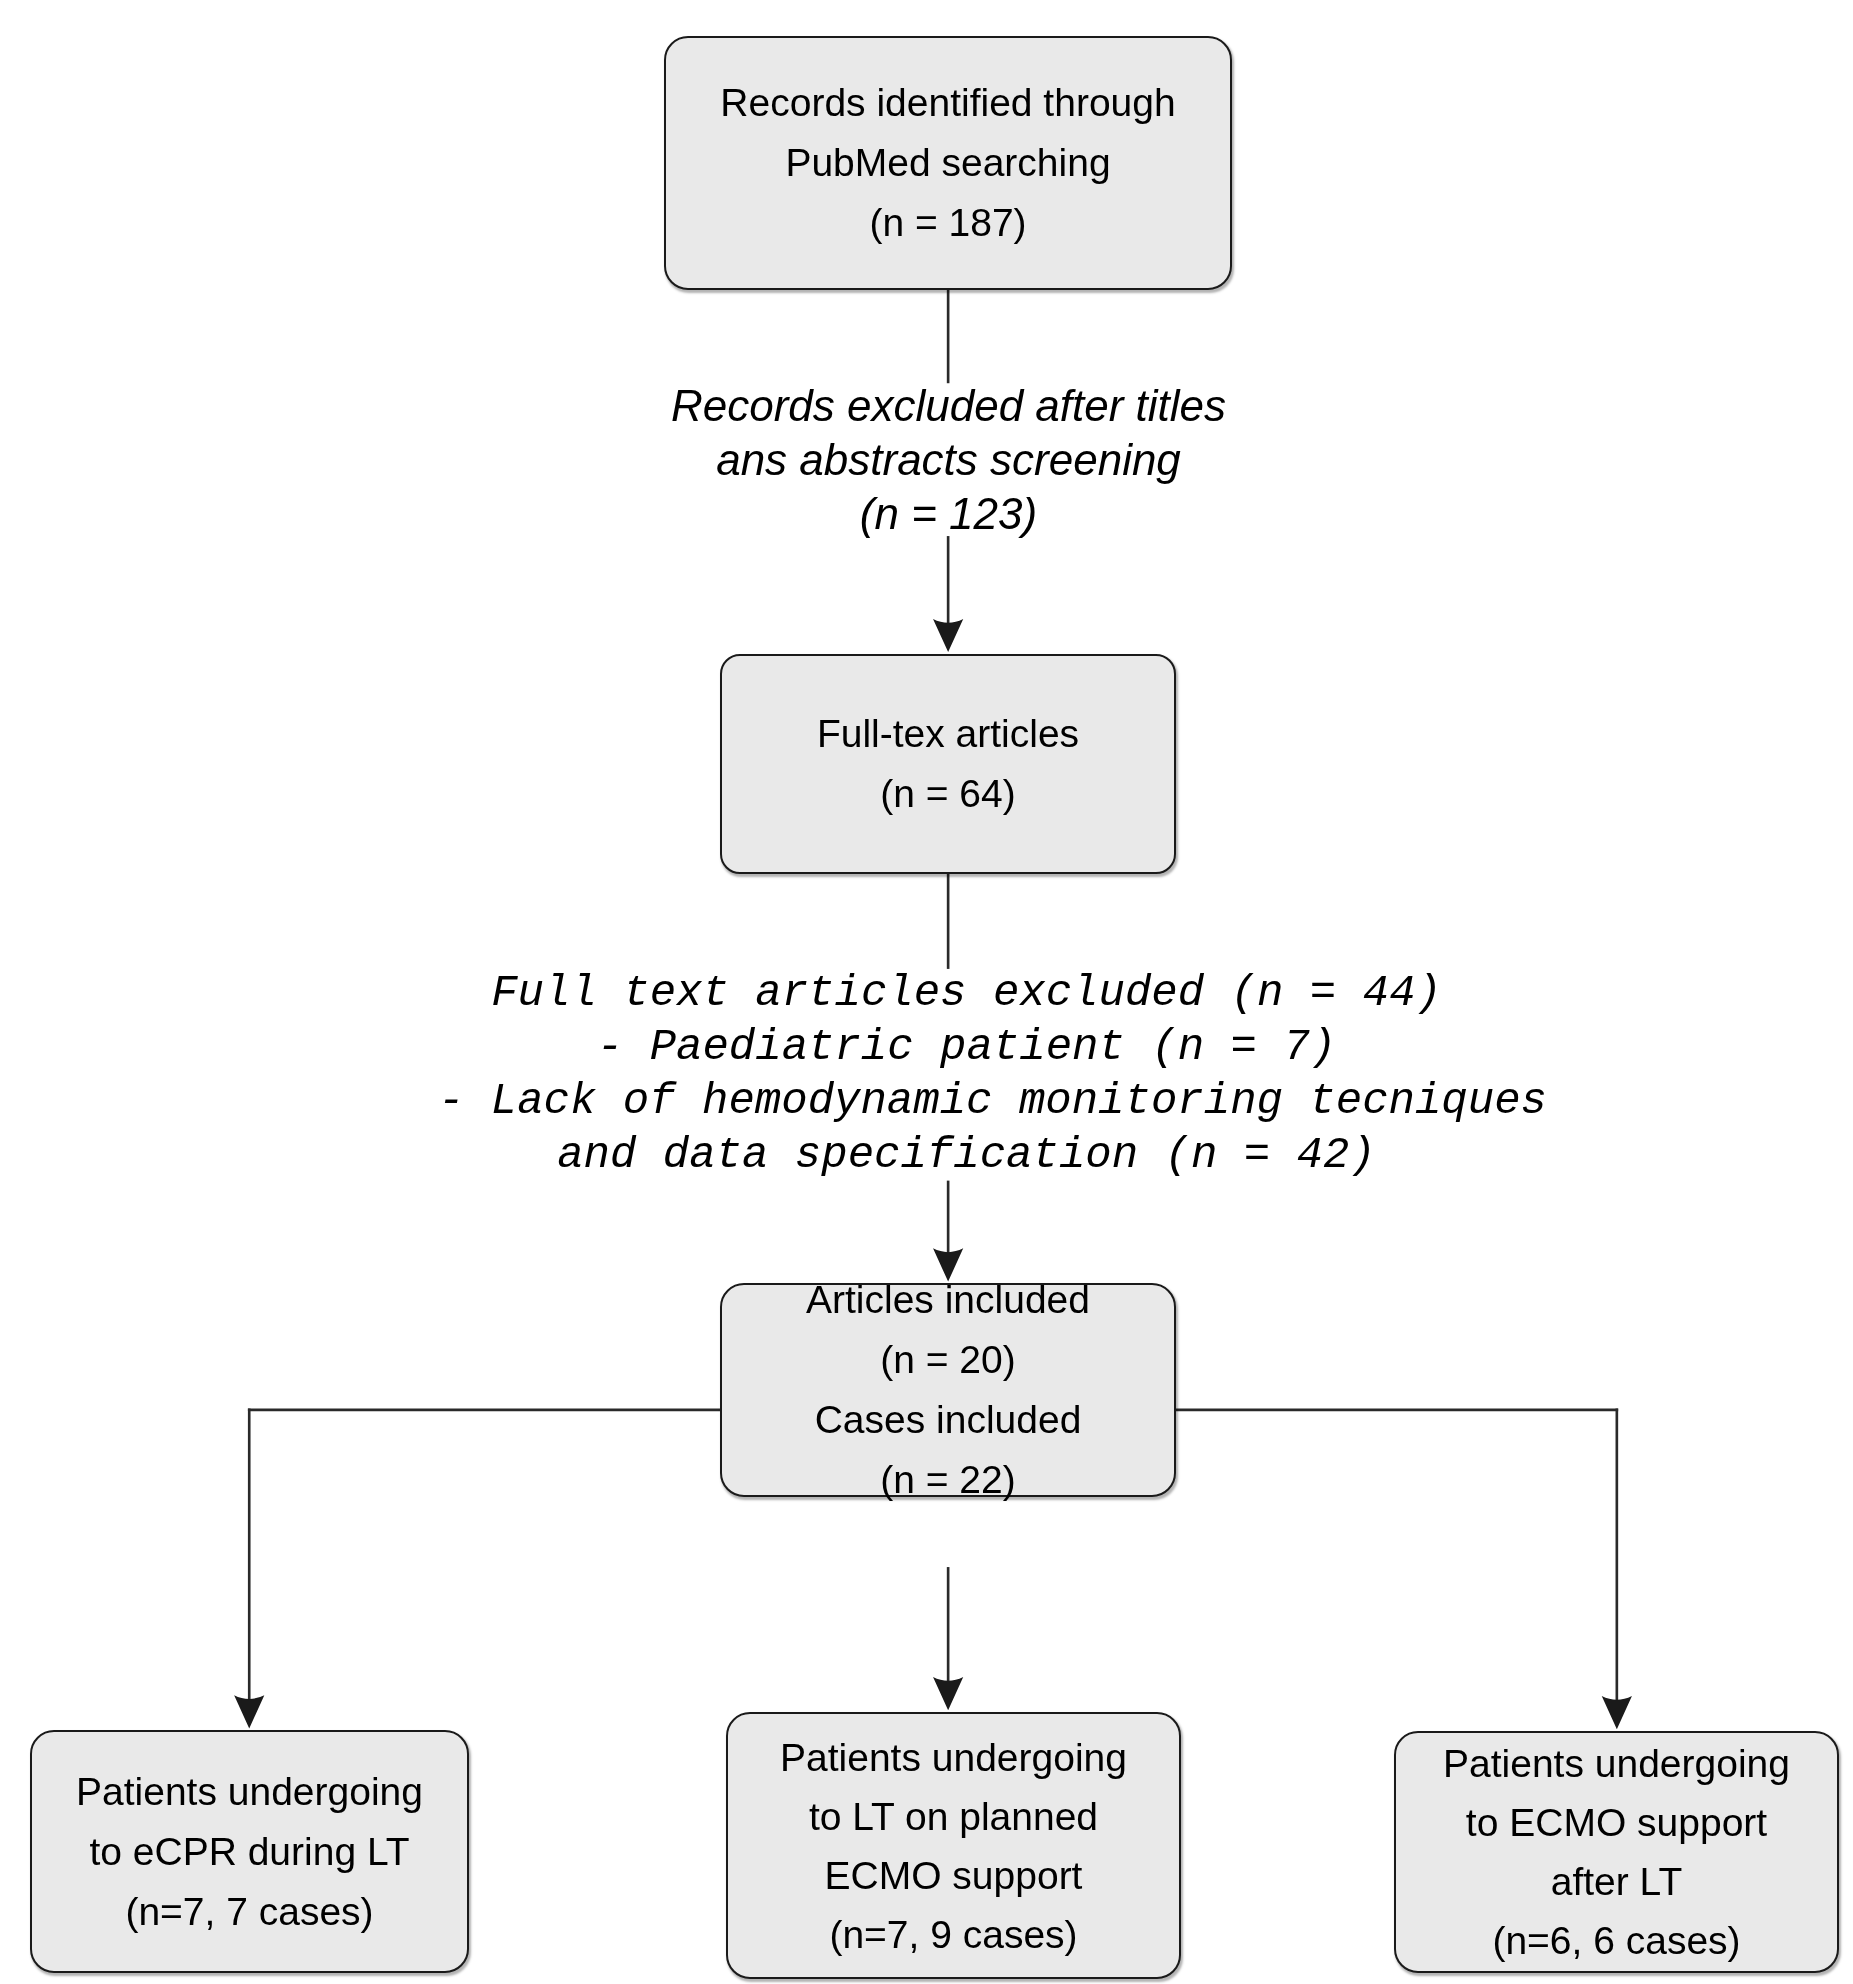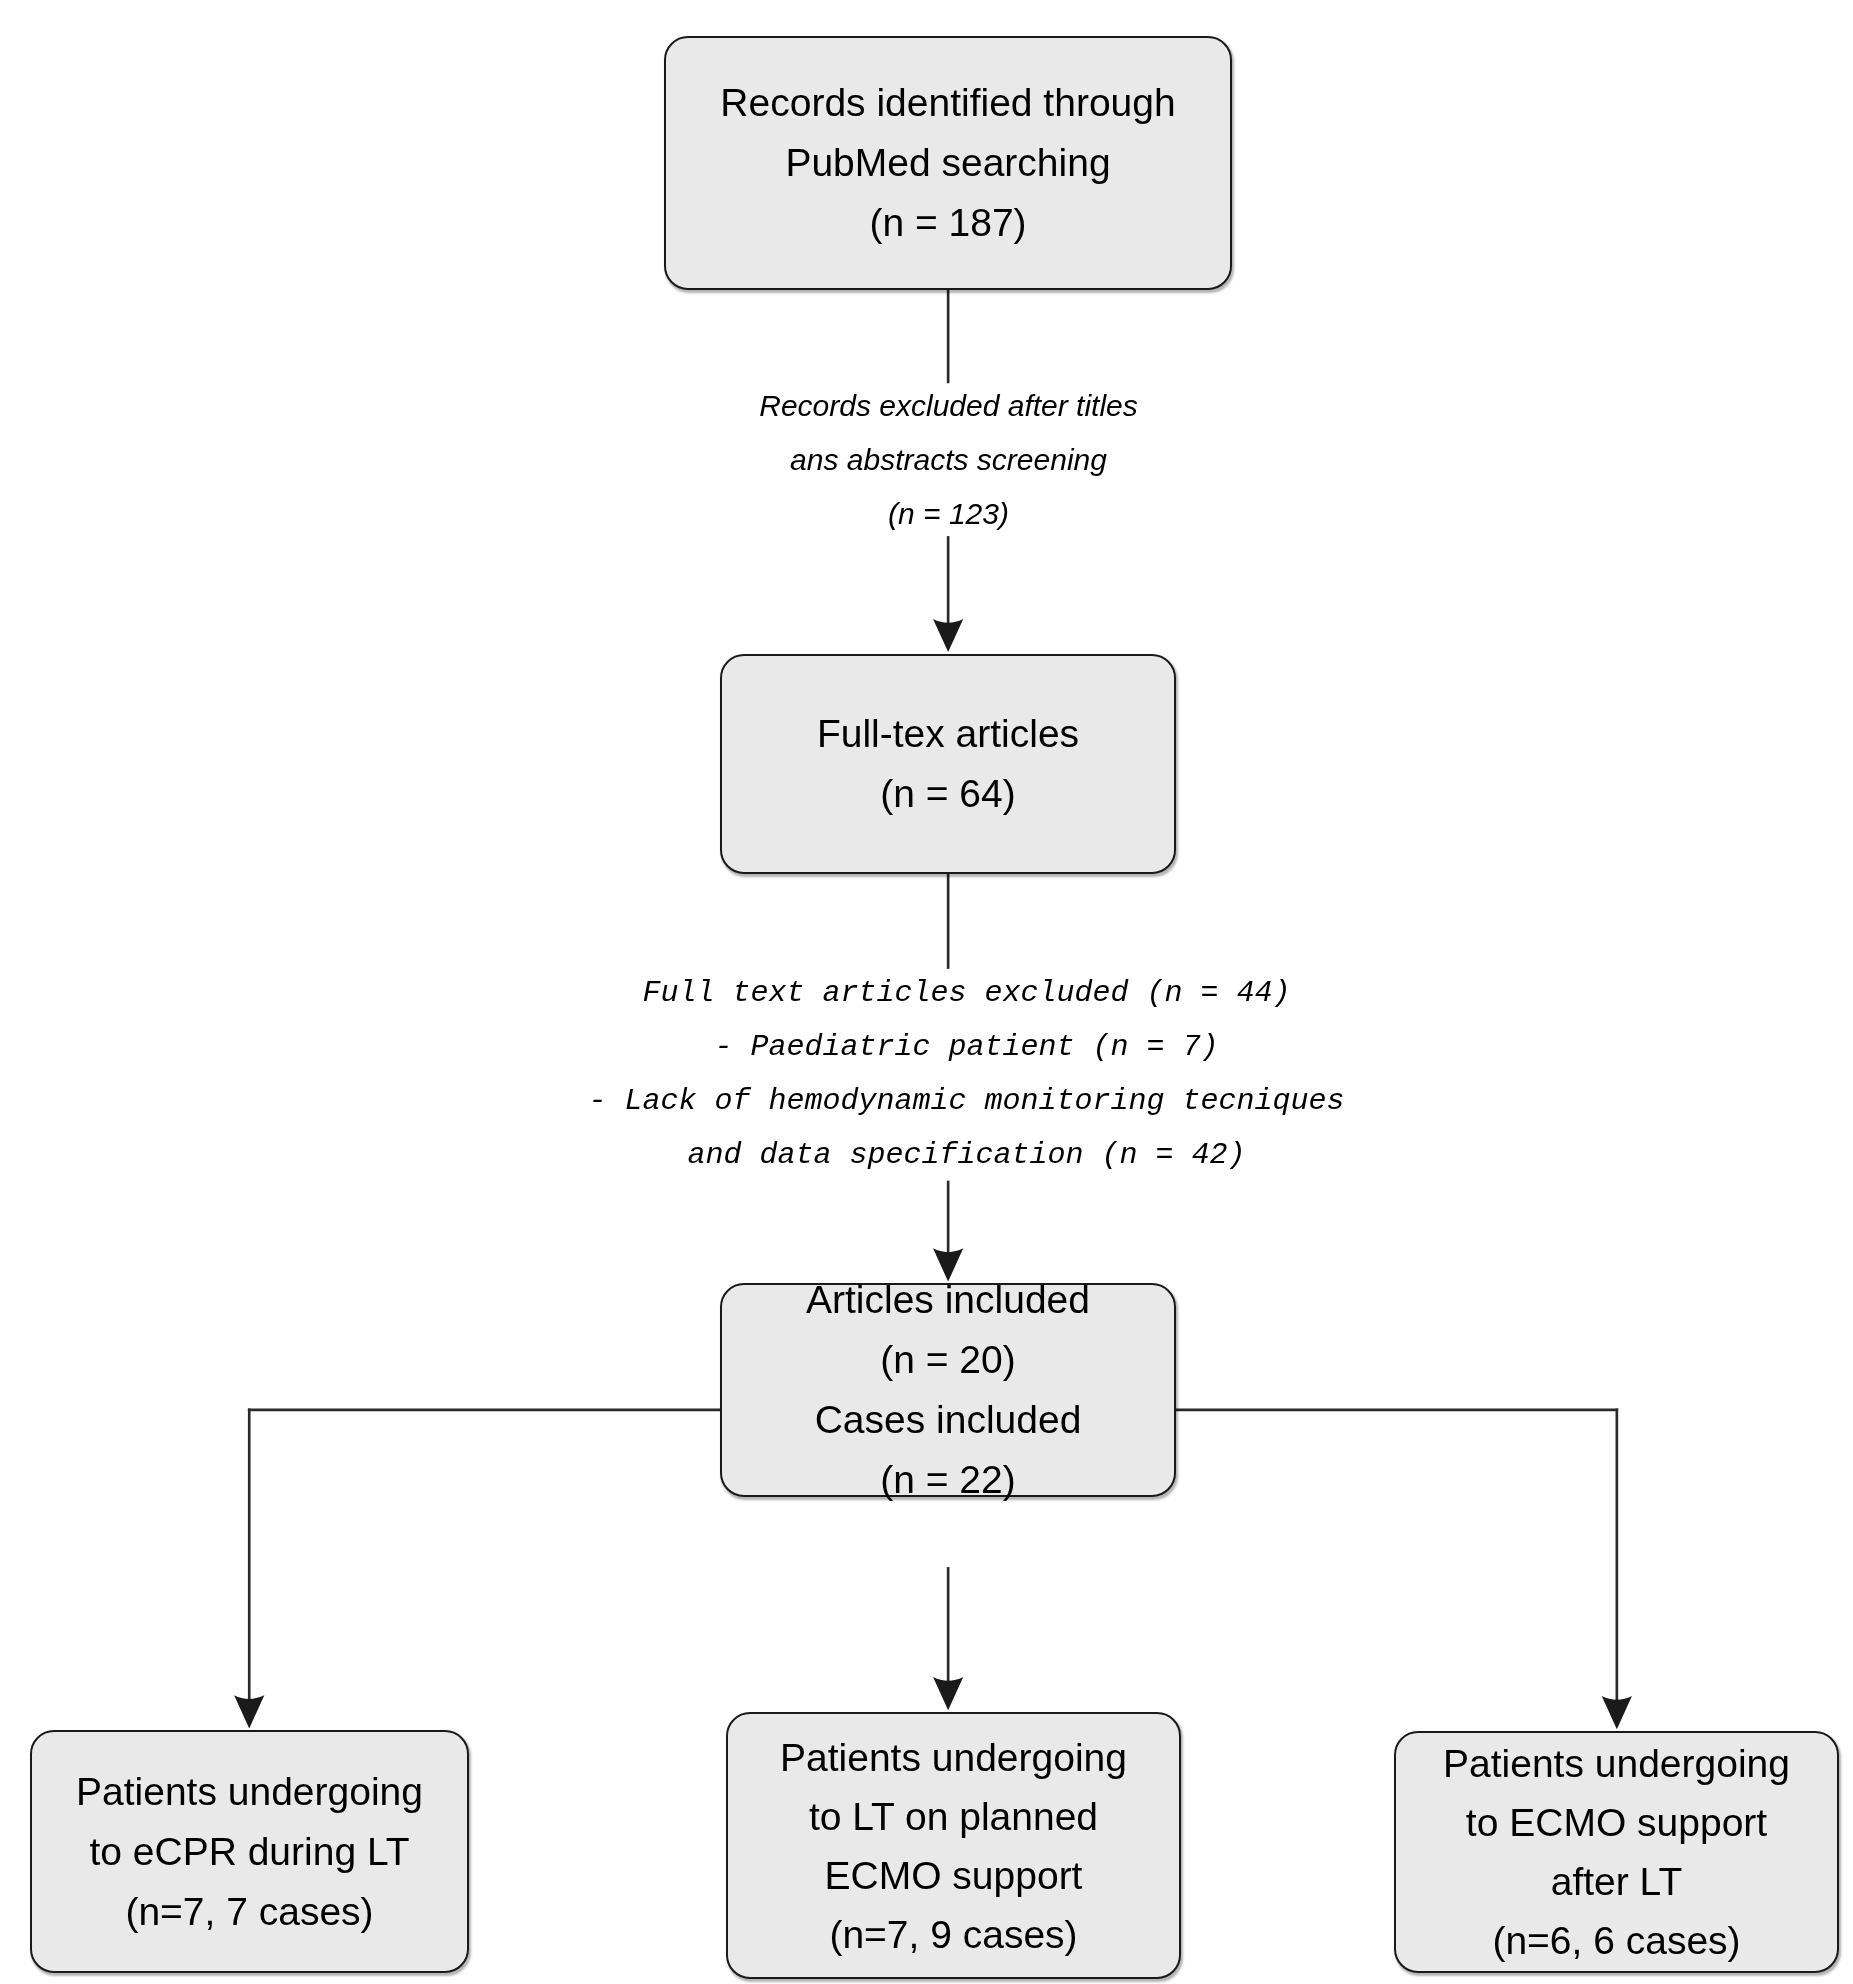--- a/index.html
+++ b/index.html
@@ -30,27 +30,27 @@
     font-size: 39px;
     line-height: 60px;
     white-space: nowrap;
   }
   .annotation {
     position: absolute;
     text-align: center;
     font-style: italic;
   }
   .annotation .tline {
-    font-size: 30px;
+    font-size: 44px;
     line-height: 54px;
     white-space: nowrap;
   }
   #box-records            { left: 664px;  top: 36px;   width: 568px; height: 254px; }
   #ann-screening          { left: 420px;  top: 379px;  width: 1057px; }
-  #box-assessed           { left: 720px;  top: 654px;  width: 456px; height: 220px; }
+  #box-assessed           { left: 720px;  top: 654px;  width: 456px; height: 220px; border-radius: 20px; }
   #ann-fulltext-excluded  { left: 438px;  top: 966px; width: 1057px; font-family: Liberation Mono, monospace; }
   #box-included           { left: 720px;  top: 1283px; width: 456px; height: 214px; }
   #box-ecpr               { left: 30px;   top: 1730px; width: 439px; height: 243px; }
   #box-planned            { left: 726px;  top: 1712px; width: 455px; height: 267px; }
   #box-after              { left: 1394px; top: 1731px; width: 445px; height: 242px; }
   #box-after .tline, #box-planned .tline { line-height: 59px; }
 </style>
 </head>
 <body>
 

